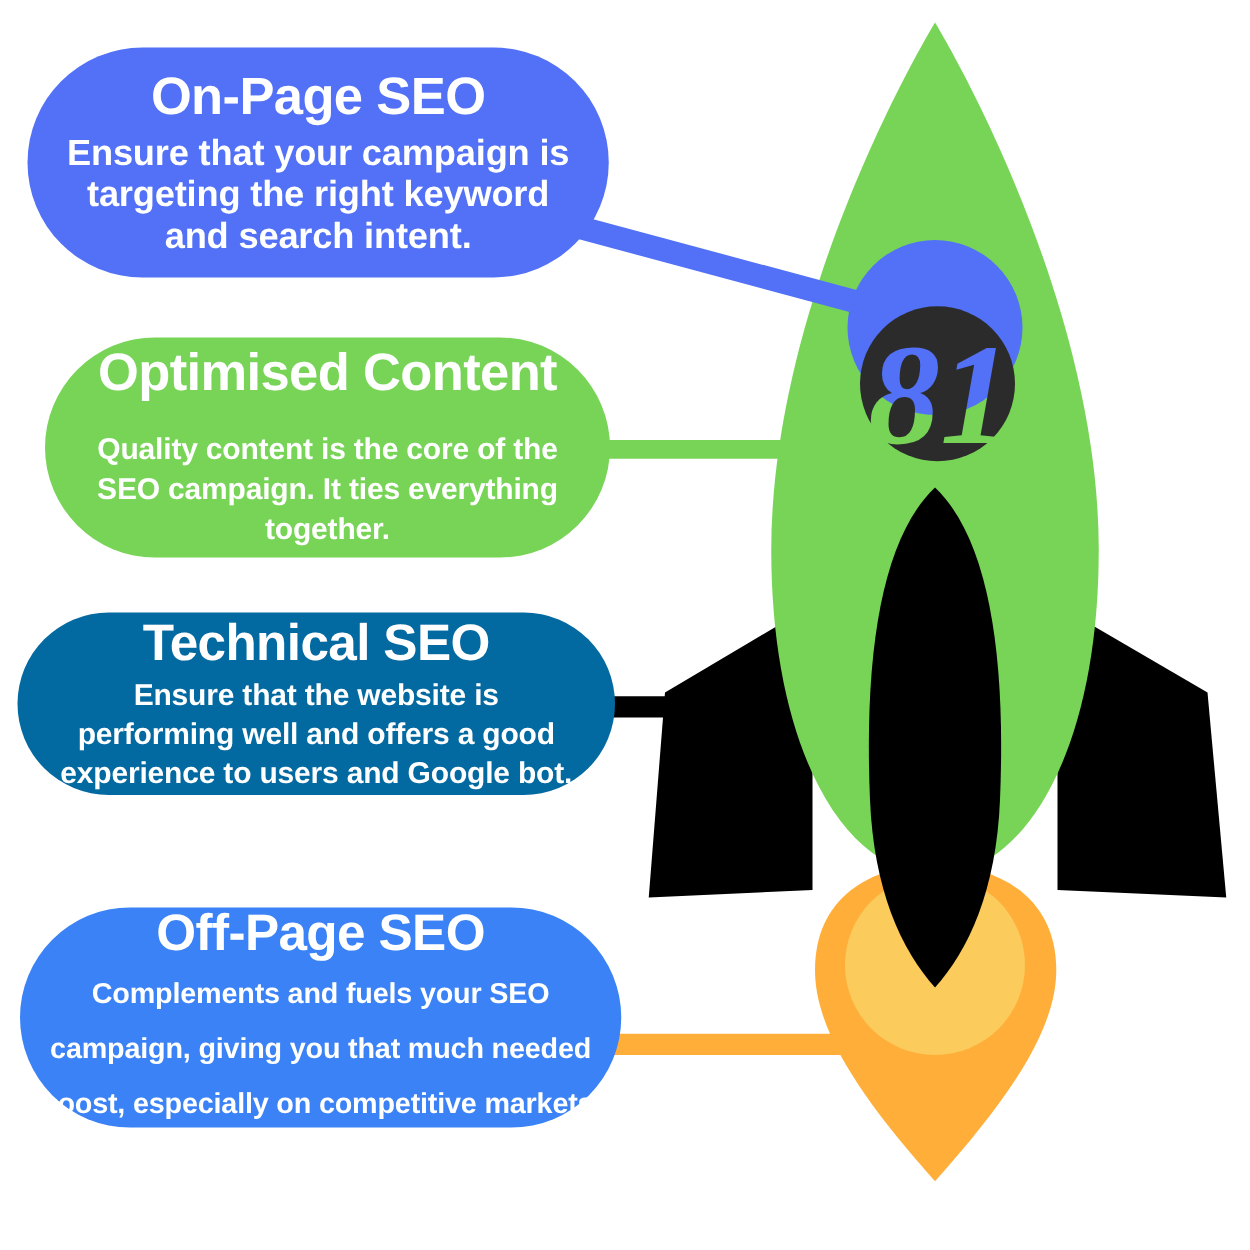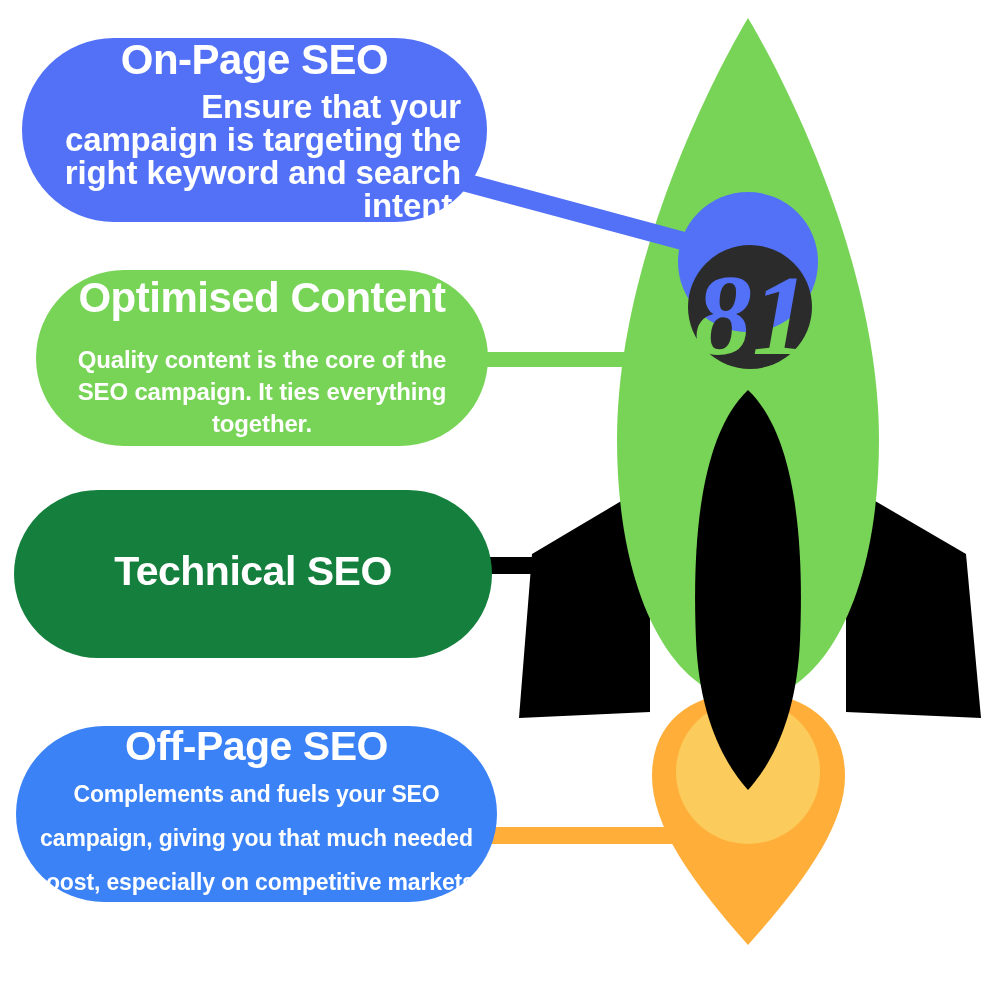--- a/index.html
+++ b/index.html
@@ -54,42 +54,42 @@
   #card-on-page {
     left: 22px;
     top: 38px;
     width: 465px;
     height: 184px;
     background: #5271f7;
     border-radius: 92px;
     padding: 6px 26px 10px 26px;
   }
   #card-on-page .card-title { font-size: 42px; line-height: 52px; margin-bottom: 4px; }
-  #card-on-page .card-desc  { font-size: 33px; line-height: 33px; max-width: 452px; text-align: right; }
+  #card-on-page .card-desc  { font-size: 29px; line-height: 33px; max-width: 452px; }
 
   
   #card-optimised {
     left: 36px;
     top: 270px;
     width: 452px;
     height: 176px;
     background: #78d457;
     border-radius: 88px;
     padding: 4px 18px 8px 18px;
   }
   #card-optimised .card-title { font-size: 42px; line-height: 52px; margin-bottom: 20px; }
   #card-optimised .card-desc  { font-size: 24px; line-height: 32px; max-width: 440px; }
 
   
   #card-technical {
     left: 14px;
     top: 490px;
     width: 478px;
-    height: 168px;
-    background: #15803d;
+    height: 146px;
+    background: #0369a1;
     border-radius: 89px;
     padding: 2px 30px 6px 30px;
   }
   #card-technical .card-title { font-size: 41px; line-height: 50px; margin-bottom: 2px; }
   #card-technical .card-desc  { font-size: 24px; line-height: 31px; max-width: 438px; }
 
   
   #card-off-page {
     left: 16px;
     top: 726px;
@@ -159,20 +159,21 @@
     <div class="card-desc">Ensure that your campaign is targeting the right keyword and search intent.</div>
   </div>
 
   <div class="card" id="card-optimised">
     <div class="card-title">Optimised Content</div>
     <div class="card-desc">Quality content is the core of the SEO campaign. It ties everything together.</div>
   </div>
 
   <div class="card" id="card-technical">
     <div class="card-title">Technical SEO</div>
+    <div class="card-desc">Ensure that the website is performing well and offers a good experience to users and Google bot.</div>
   </div>
 
   <div class="card" id="card-off-page">
     <div class="card-title">Off-Page SEO</div>
     <div class="card-desc">Complements and fuels your SEO campaign, giving you that much needed boost, especially on competitive markets.</div>
   </div>
 
 </div>
 
 </body></html>

